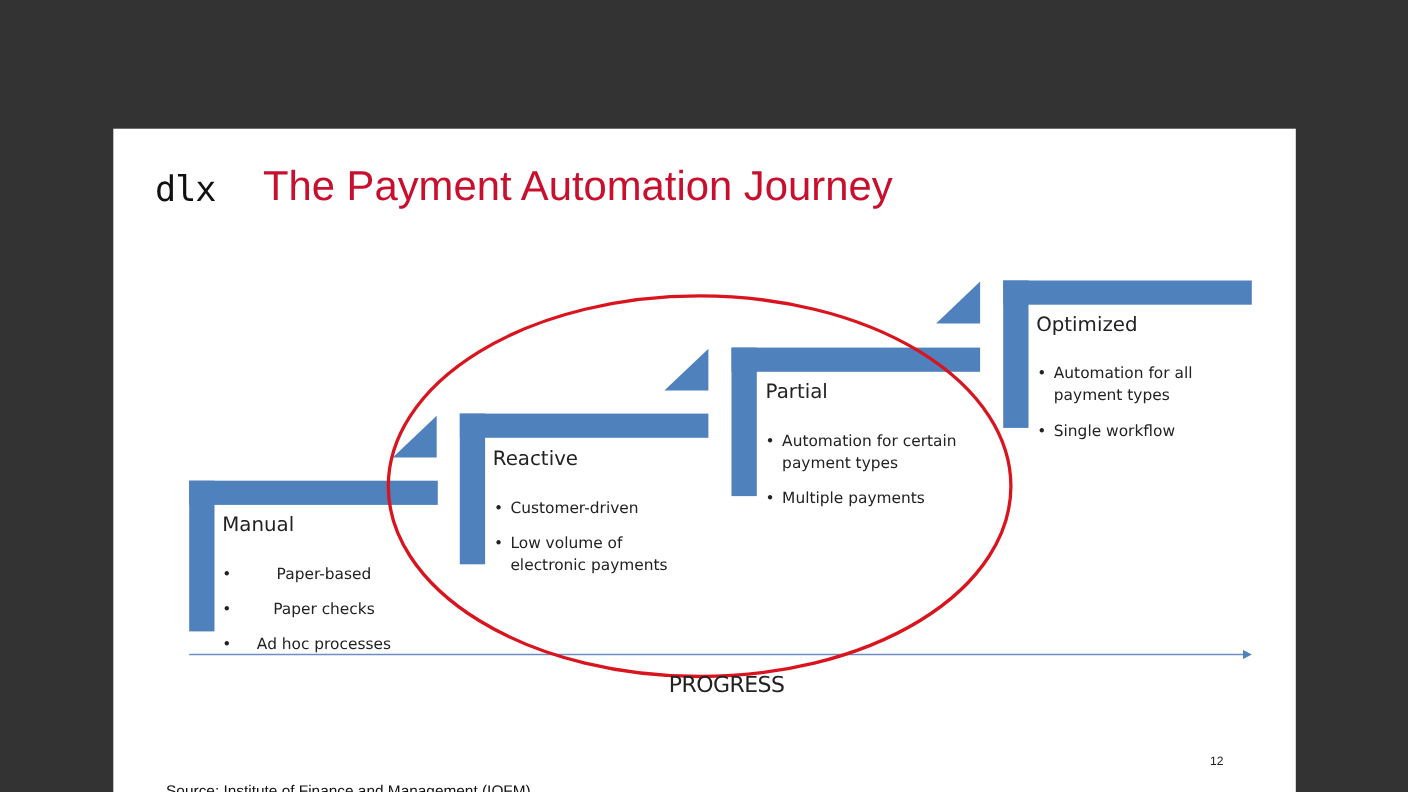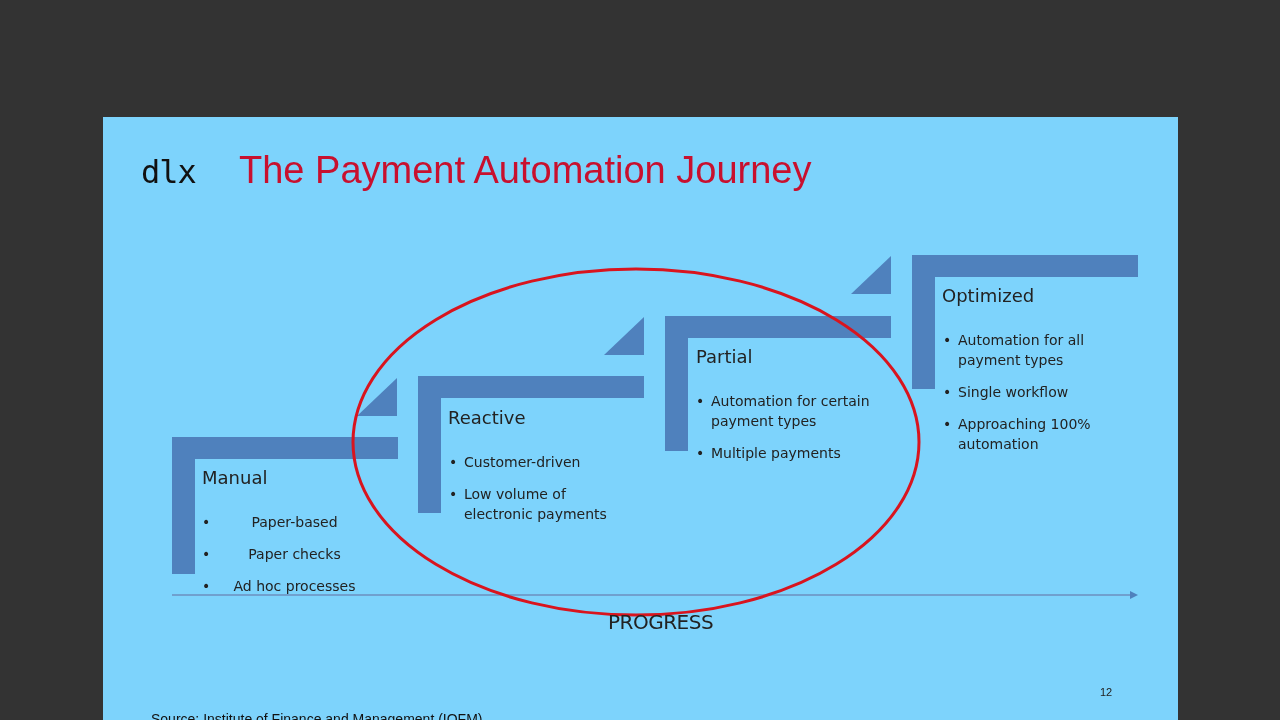--- a/index.html
+++ b/index.html
@@ -1,17 +1,17 @@
 <!DOCTYPE html>
 <html><head>
 <meta charset="utf-8">
 <style>
   html, body { margin:0; padding:0; }
   body { width:1280px; height:720px; background:#333333; position:relative; overflow:hidden; font-family:"Liberation Sans", sans-serif; }
-  .slide { position:absolute; left:103px; top:117px; width:1075px; height:603px; background:#7dd3fc; overflow:hidden;text-decoration:underline; }
+  .slide { position:absolute; left:103px; top:117px; width:1075px; height:603px; background:#ffffff; overflow:hidden;text-decoration:underline; }
   .logo { position:absolute; left:38px; top:36px; font-family:"DejaVu Sans Mono", monospace; font-size:32px; color:#111; letter-spacing:-1px; }
   .title { position:absolute; left:136px; top:32px; font-size:38px; color:#c8102e; white-space:nowrap; }
   .stage { position:absolute; }
   .bar-top { position:absolute; background:#4f81bd; }
   .bar-left { position:absolute; background:#4f81bd; }
   .stage-title { position:absolute; font-family:"DejaVu Sans", sans-serif; font-size:18px; color:#222; white-space:nowrap; }
   .bullets { position:absolute; margin:0; padding:0; list-style:none; font-family:"DejaVu Sans", sans-serif; font-size:14px; color:#222; line-height:20px; }
   .bullets li { position:relative; padding-left:15px; margin-bottom:3px;margin-top:12px; }
   .bullets li::before { content:"\2022"; position:absolute; left:0; top:0; }
   .tri { position:absolute; width:0; height:0; }
@@ -64,21 +64,20 @@
 
   <div class="tri" style="left:748px; top:139px; border-left:40px solid transparent; border-bottom:38px solid #4f81bd;"></div>
 
   <div class="stage">
     <div class="bar-top" style="left:809px; top:138px; width:226px; height:22px;"></div>
     <div class="bar-left" style="left:809px; top:138px; width:23px; height:134px;"></div>
     <div class="stage-title" style="left:839px; top:168px;">Optimized</div>
     <ul class="bullets" style="left:840px; top:201px; width:170px;">
       <li>Automation for all payment types</li>
       <li>Single workflow</li>
-      <li>Approaching 100% automation</li>
     </ul>
   </div>
 
   <svg class="overlay" width="1075" height="603" viewBox="0 0 1075 603">
     <line x1="69" y1="478" x2="1028" y2="478" stroke="#6d8fbf" stroke-width="1.5"></line>
     <polygon points="1035,478 1027,474 1027,482" fill="#4f81bd"></polygon>
     <ellipse cx="533" cy="325" rx="283" ry="173" fill="none" stroke="#d9141e" stroke-width="3"></ellipse>
   </svg>
 
   <div class="progress-label">PROGRESS</div>

